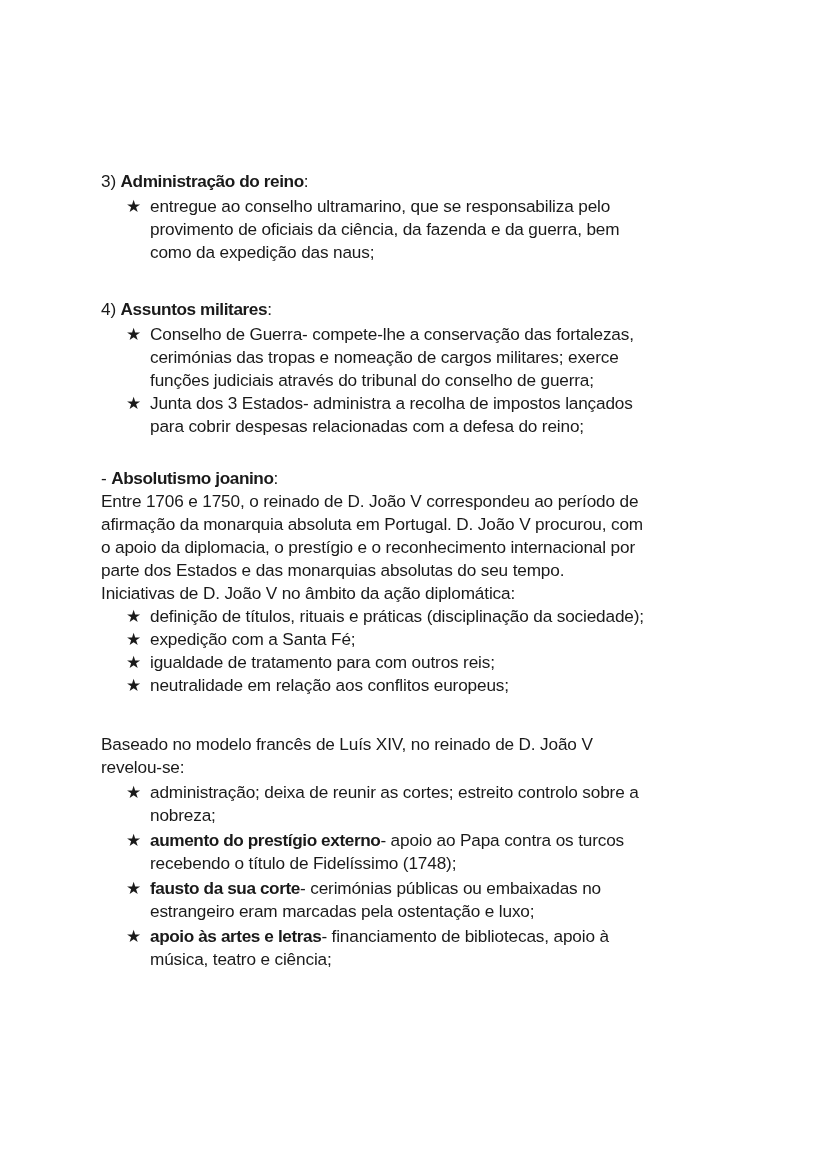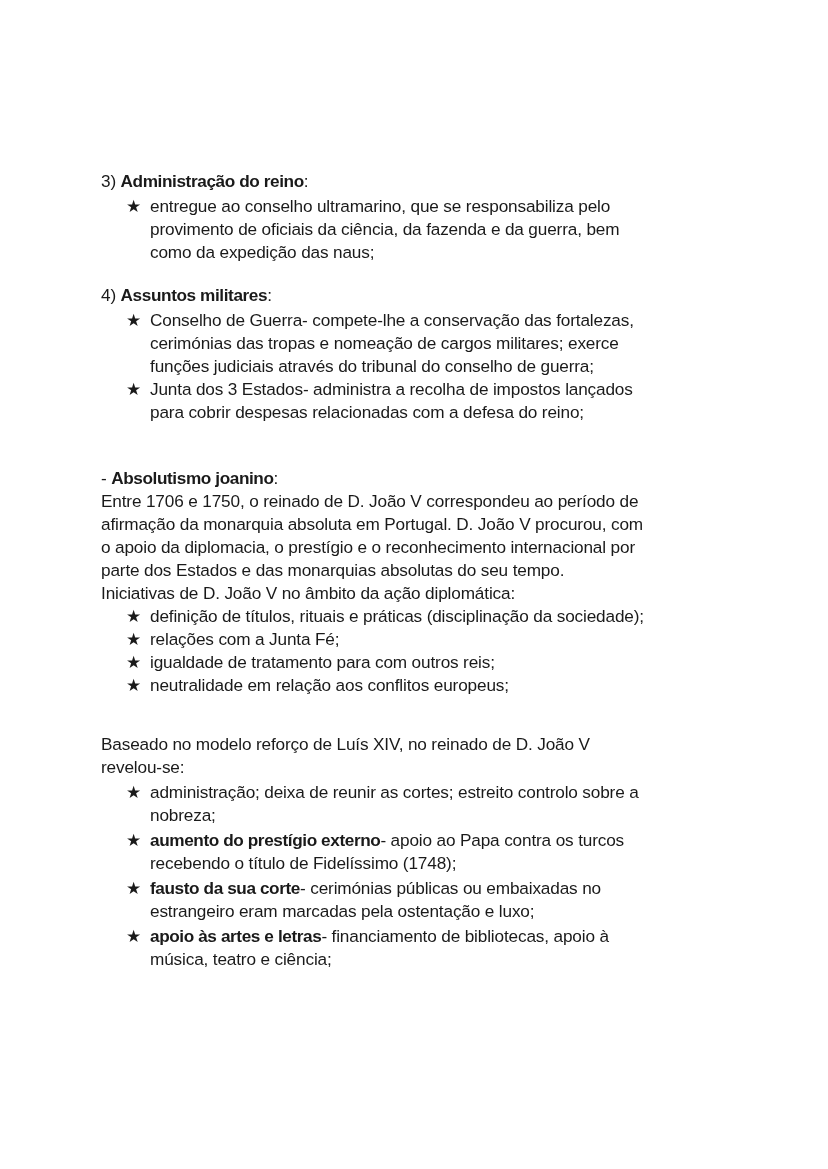--- a/index.html
+++ b/index.html
@@ -80,21 +80,21 @@
     <ul class="stars" style="margin-top:2px;">
       <li>
         <span class="star">★</span>
         <span class="line">entregue ao conselho ultramarino, que se responsabiliza pelo</span>
         <span class="line">provimento de oficiais da ciência, da fazenda e da guerra, bem</span>
         <span class="line">como da expedição das naus;</span>
       </li>
     </ul>
   </div>
 
-  <div class="block" style="top:284px;">
+  <div class="block" style="top:298px;">
     <p class="heading"><span>4) </span><b>Assuntos militares</b><span>:</span></p>
     <ul class="stars" style="margin-top:2px;">
       <li>
         <span class="star">★</span>
         <span class="line">Conselho de Guerra- compete-lhe a conservação das fortalezas,</span>
         <span class="line">cerimónias das tropas e nomeação de cargos militares; exerce</span>
         <span class="line">funções judiciais através do tribunal do conselho de guerra;</span>
       </li>
       <li>
         <span class="star">★</span>
@@ -113,36 +113,36 @@
       <span class="line">parte dos Estados e das monarquias absolutas do seu tempo.</span>
       <span class="line">Iniciativas de D. João V no âmbito da ação diplomática:</span>
     </p>
     <ul class="stars">
       <li>
         <span class="star">★</span>
         <span class="line">definição de títulos, rituais e práticas (disciplinação da sociedade);</span>
       </li>
       <li>
         <span class="star">★</span>
-        <span class="line">relações com a Junta Fé;</span>
+        <span class="line">expedição com a Santa Fé;</span>
       </li>
       <li>
         <span class="star">★</span>
         <span class="line">igualdade de tratamento para com outros reis;</span>
       </li>
       <li>
         <span class="star">★</span>
         <span class="line">neutralidade em relação aos conflitos europeus;</span>
       </li>
     </ul>
   </div>
 
   <div class="block" style="top:733px;">
     <p class="para">
-      <span class="line">Baseado no modelo reforço de Luís XIV, no reinado de D. João V</span>
+      <span class="line">Baseado no modelo francês de Luís XIV, no reinado de D. João V</span>
       <span class="line">revelou-se:</span>
     </p>
     <ul class="stars" style="margin-top:2px;">
       <li style="margin-bottom:2px;">
         <span class="star">★</span>
         <span class="line">administração; deixa de reunir as cortes; estreito controlo sobre a</span>
         <span class="line">nobreza;</span>
       </li>
       <li style="margin-bottom:2px;">
         <span class="star">★</span>

